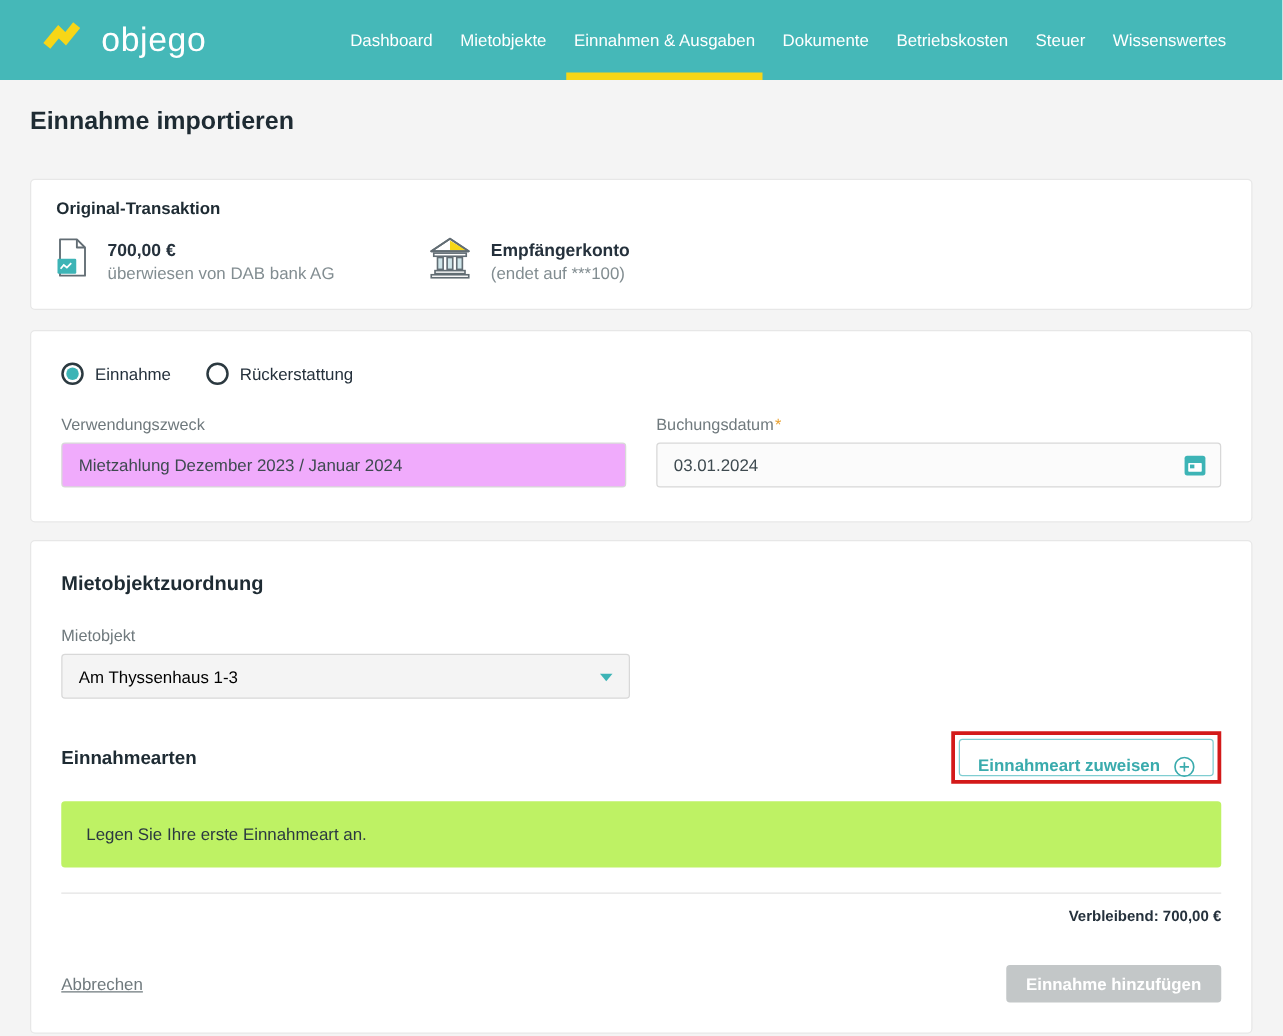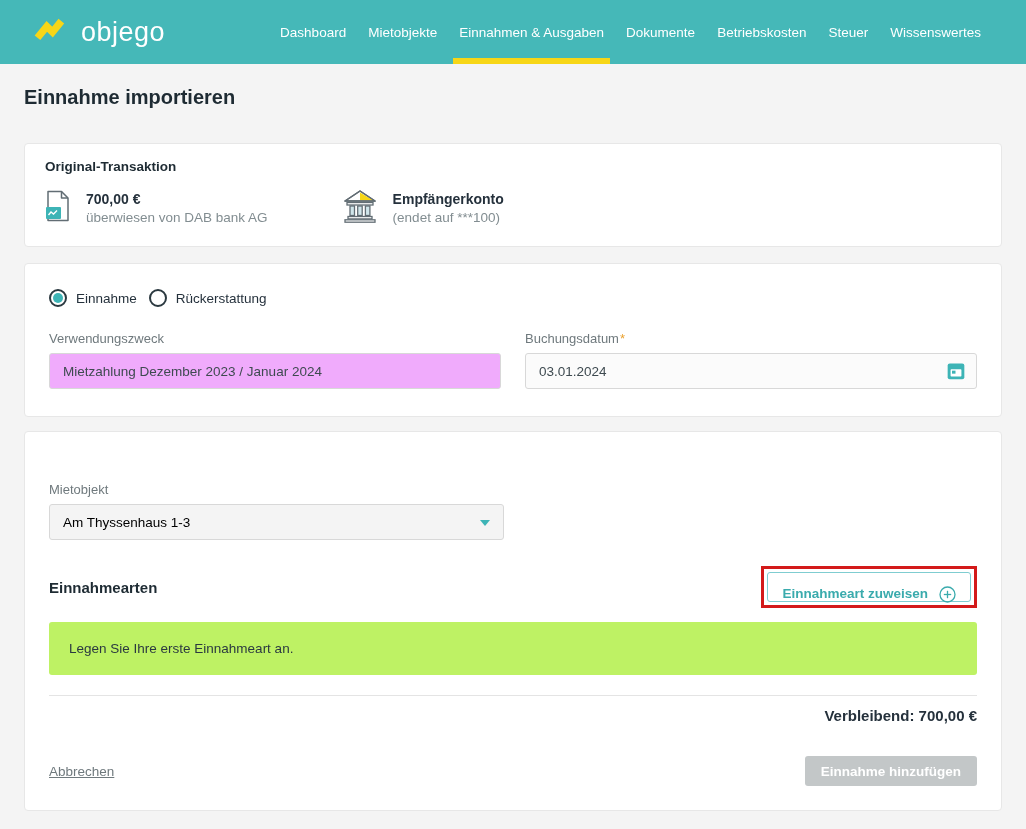--- a/index.html
+++ b/index.html
@@ -26,21 +26,21 @@
   .card-txn { margin-top:34px; padding:15px 20px 18px; }
   .card-txn-title { font-size:13.5px; font-weight:700; color:#1e2b33; }
   .txn-row { display:flex; align-items:center; margin-top:14px; }
   .txn-group { display:flex; align-items:center; gap:15px; }
   .txn-group + .txn-group { margin-left:74px; }
   .txn-main { font-size:14px; font-weight:700; color:#25313c; }
   .txn-sub { font-size:13.5px; color:#828d91; margin-top:3px; }
 
   
   .card-form { margin-top:16px; padding:25px 24px 27px; }
-  .radio-row { display:flex; align-items:center; gap:12px; }
+  .radio-row { display:flex; align-items:center; gap:28px; }
   .radio-opt { display:flex; align-items:center; gap:9px; cursor:pointer; }
   .radio-circle { width:18px; height:18px; border:2px solid #2b3940; border-radius:50%;
                   display:flex; align-items:center; justify-content:center; background:#fff; }
   .radio-circle .dot { width:10px; height:10px; border-radius:50%; background:#3db4b6; display:none; }
   .radio-opt.selected .radio-circle .dot { display:block; }
   .radio-label { font-size:13.5px; color:#25313c; }
   .form-row { display:flex; gap:24px; margin-top:24px; }
   .form-col { flex:1; }
   .field-label { font-size:13px; color:#6f797d; margin-bottom:7px; }
   .req { color:#eaa12f; margin-left:1px; }
@@ -62,21 +62,21 @@
            border-left:5px solid transparent; border-right:5px solid transparent; border-top:6px solid #3db4b6; }
   .income-row { margin-top:26px; display:flex; justify-content:space-between; align-items:center;gap:20px; }
   .income-title { font-size:15px; font-weight:700; color:#1e2b33; }
   .red-annotation { border:3px solid #d31a1a; padding:3px; }
   .assign-btn { display:flex; align-items:flex-start; gap:11px; height:30px; padding:13px 14px;
                 background:#ffffff; border:1px solid #7fcdd1; border-radius:3px; cursor:pointer;
                 font-family:"Liberation Sans", sans-serif; font-size:13.5px; font-weight:700; color:#3aabad; }
   .info-banner { margin-top:14px; background:#bef264; border-radius:3px; padding:19px 20px;
                  font-size:13.5px; color:#2b3940; }
   .divider { margin-top:20px; border-top:1px solid #e4e4e4; }
-  .remaining { margin-top:11px; text-align:right; font-size:15px; font-weight:700; color:#25313c; }
+  .remaining { margin-top:11px; text-align:right; font-size:12px; font-weight:700; color:#25313c; }
   .footer-row { margin-top:32px; display:flex; justify-content:space-between; align-items:center; }
   .cancel-link { font-size:13.5px; color:#6f797d; text-decoration:underline; cursor:pointer; }
   .submit-btn { height:30px; padding:0 16px; background:#c3c7c8; color:#ffffff; border:none;
                 border-radius:3px; font-family:"Liberation Sans", sans-serif; font-size:13.5px;
                 font-weight:700; cursor:default; }
 </style>
 </head>
 <body>
 
 <div class="header">
@@ -171,20 +171,21 @@
               <rect x="5.5" y="10" width="13" height="8.5" rx="0.8" fill="#ffffff"></rect>
               <rect x="7.2" y="11.6" width="4.2" height="3.6" fill="#3db4b6"></rect>
             </svg>
           </span>
         </div>
       </div>
     </div>
   </div>
 
   <div class="card card-assign">
+    <div class="section-title">Mietobjektzuordnung</div>
 
     <div class="field-label mietobjekt-label">Mietobjekt</div>
     <div class="select-box">
       <span>Am Thyssenhaus 1-3</span>
       <span class="caret"></span>
     </div>
 
     <div class="income-row">
       <div class="income-title">Einnahmearten</div>
       <div class="red-annotation">

